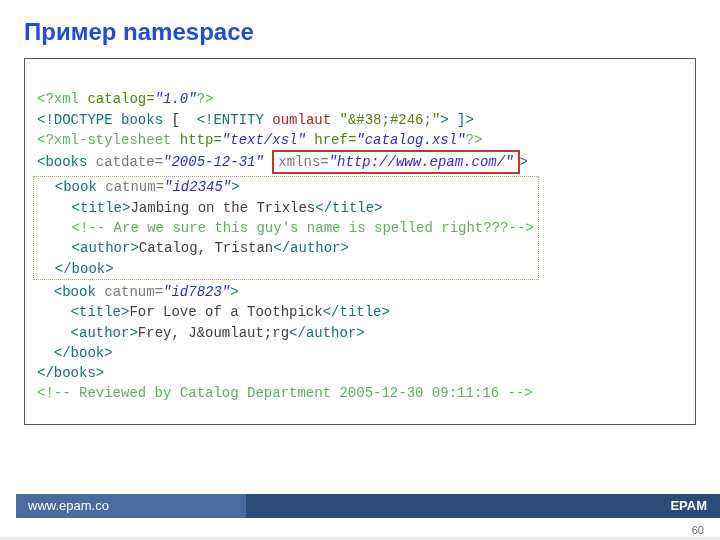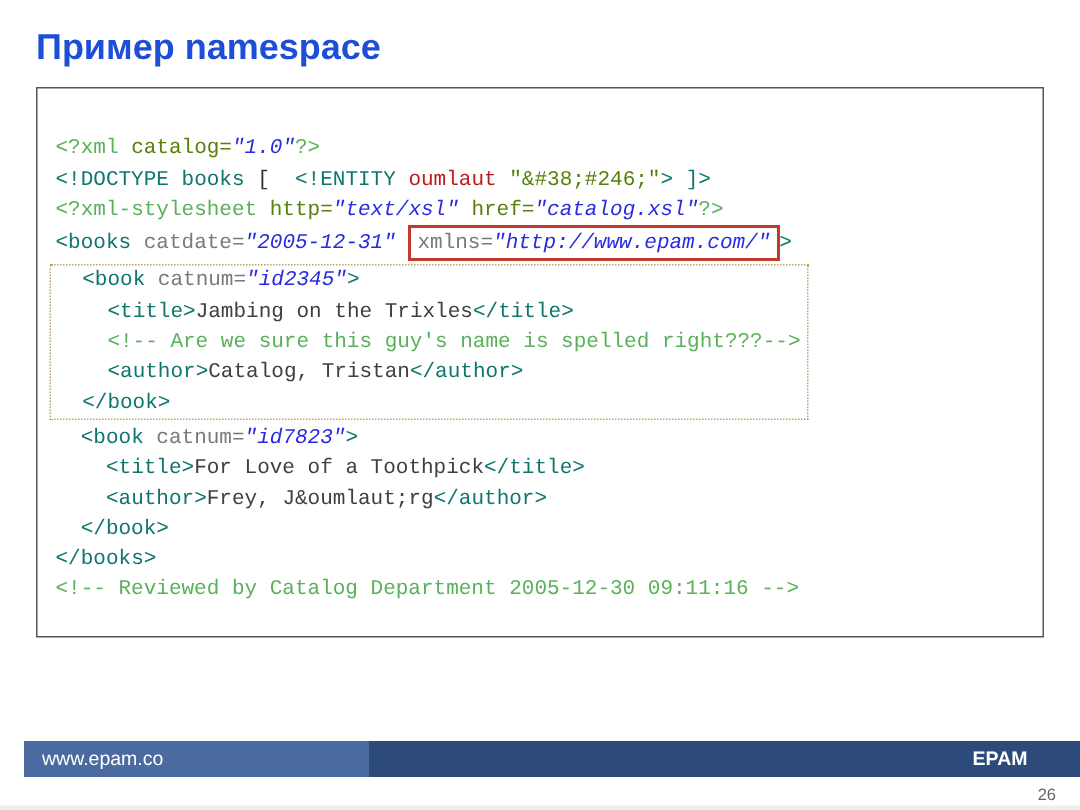--- a/index.html
+++ b/index.html
@@ -60,21 +60,21 @@
     color: #fff;
     font-size: 13px;
     padding: 4px 12px;
   }
   .footer-right {
     flex: 1;
     background: #2c4a7a;
     color: #fff;
     text-align: right;
     font-size: 13px;
-    padding: 4px 35px;
+    padding: 4px 13px;
     font-weight: bold;
   }
   .page-num {
     position: absolute;
     bottom: 4px;
     right: 16px;
     font-size: 11px;
     color: #666;
   }
   .bottom-cut {
@@ -105,14 +105,14 @@
 <span><span class="tag">  &lt;/</span><span class="tag">book</span><span class="tag">&gt;</span></span>
 <span><span class="tag">&lt;/</span><span class="tag">books</span><span class="tag">&gt;</span></span>
 <span><span class="cmt">&lt;!-- Reviewed by Catalog Department 2005-12-30 09:11:16 --&gt;</span></span>
 </div>
 
 <div class="footer">
   <div class="footer-left">www.epam.co</div>
   <div class="footer-right">EPAM</div>
 </div>
 
-<div class="page-num">26</div>
+<div class="page-num">60</div>
 <div class="bottom-cut"></div>
 
 </body></html>

